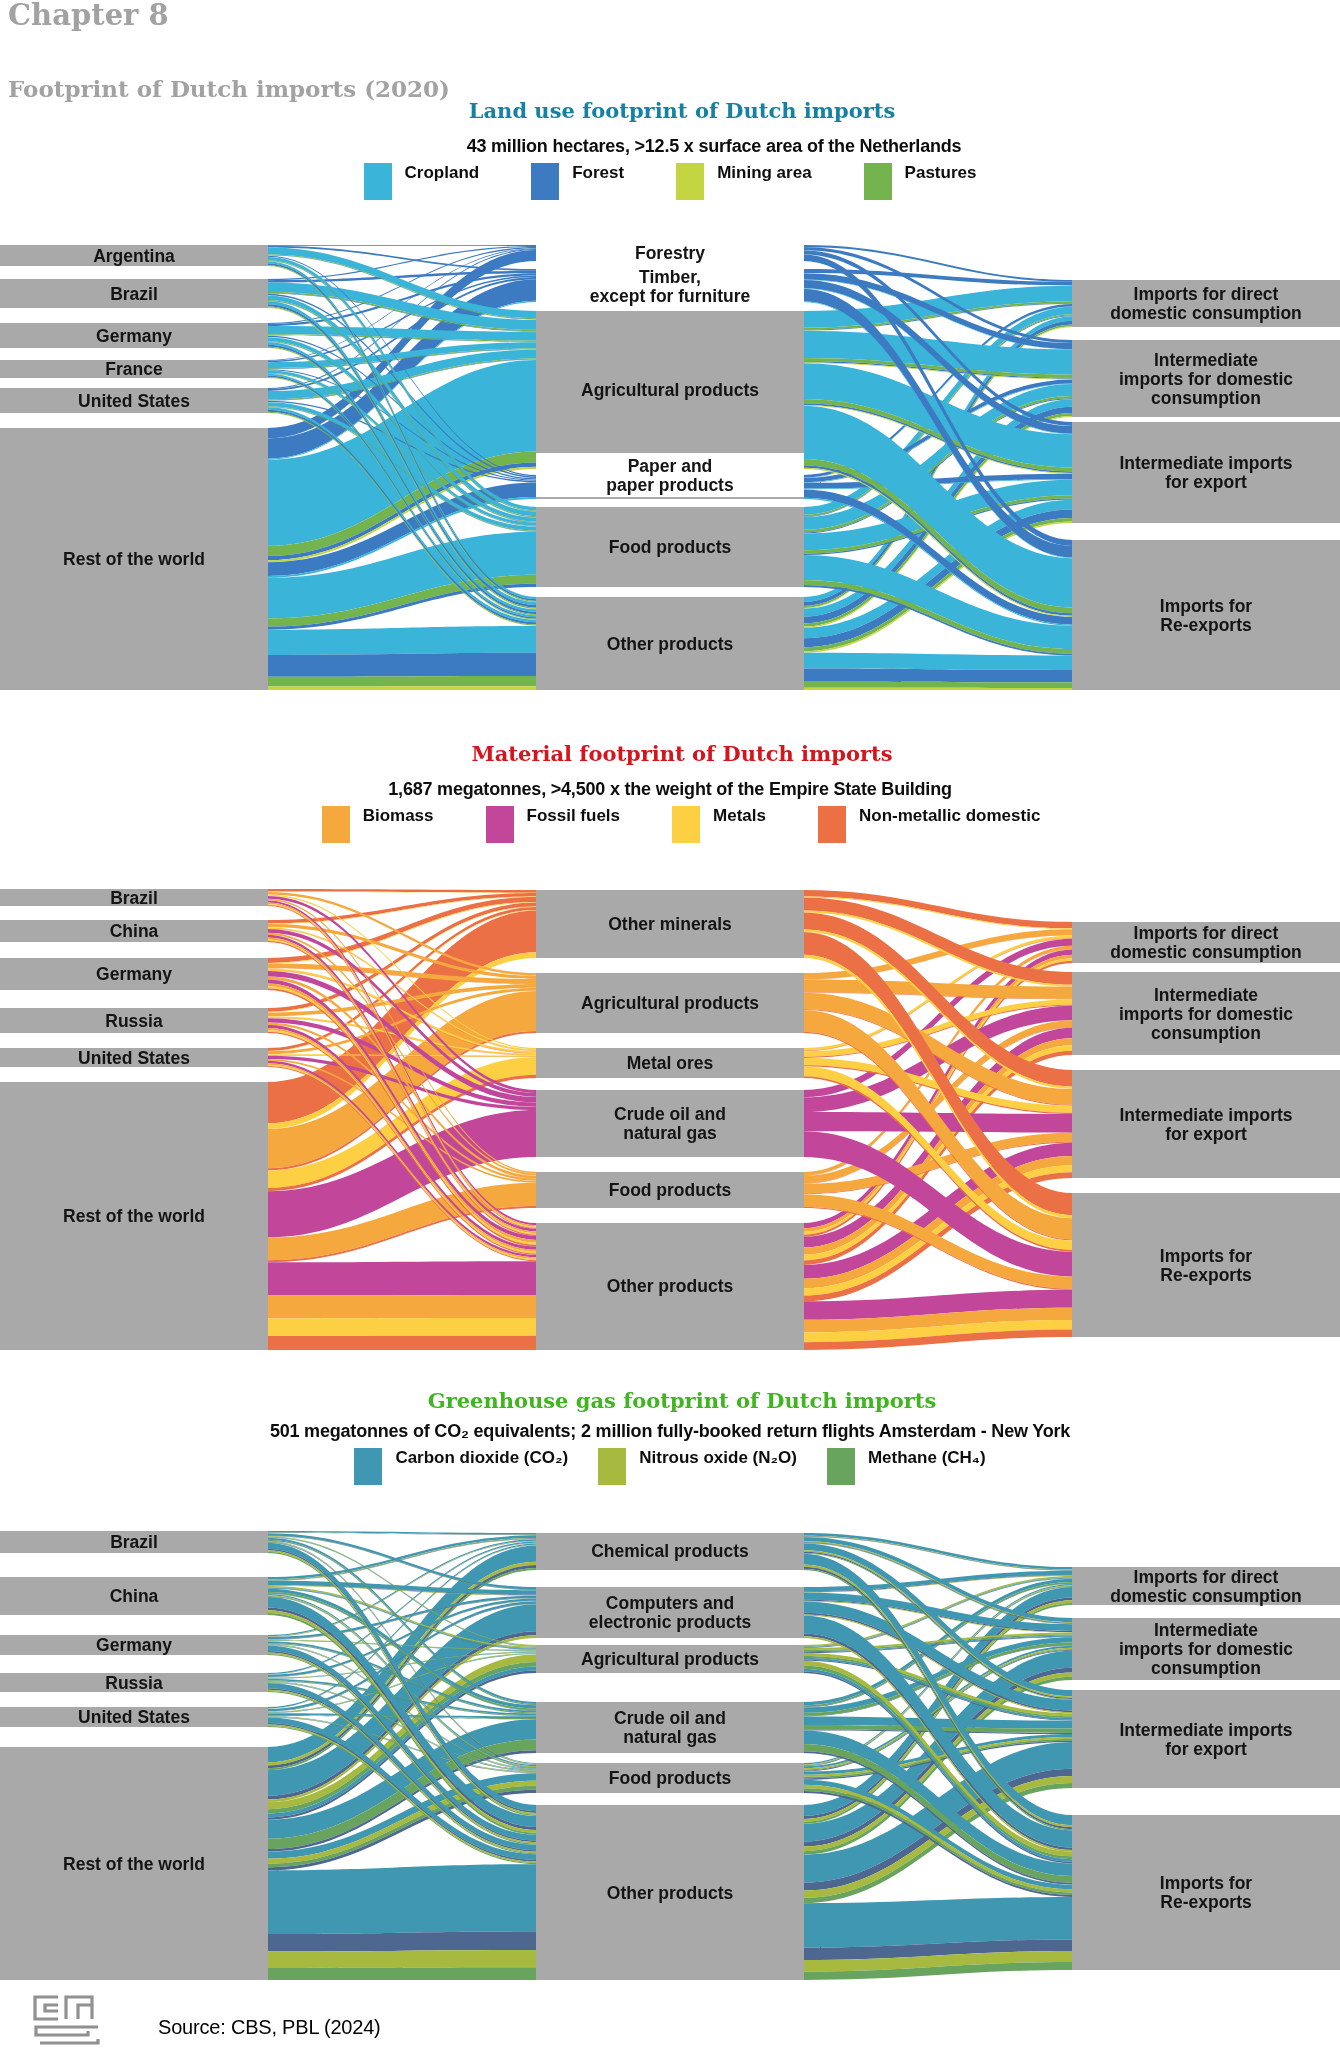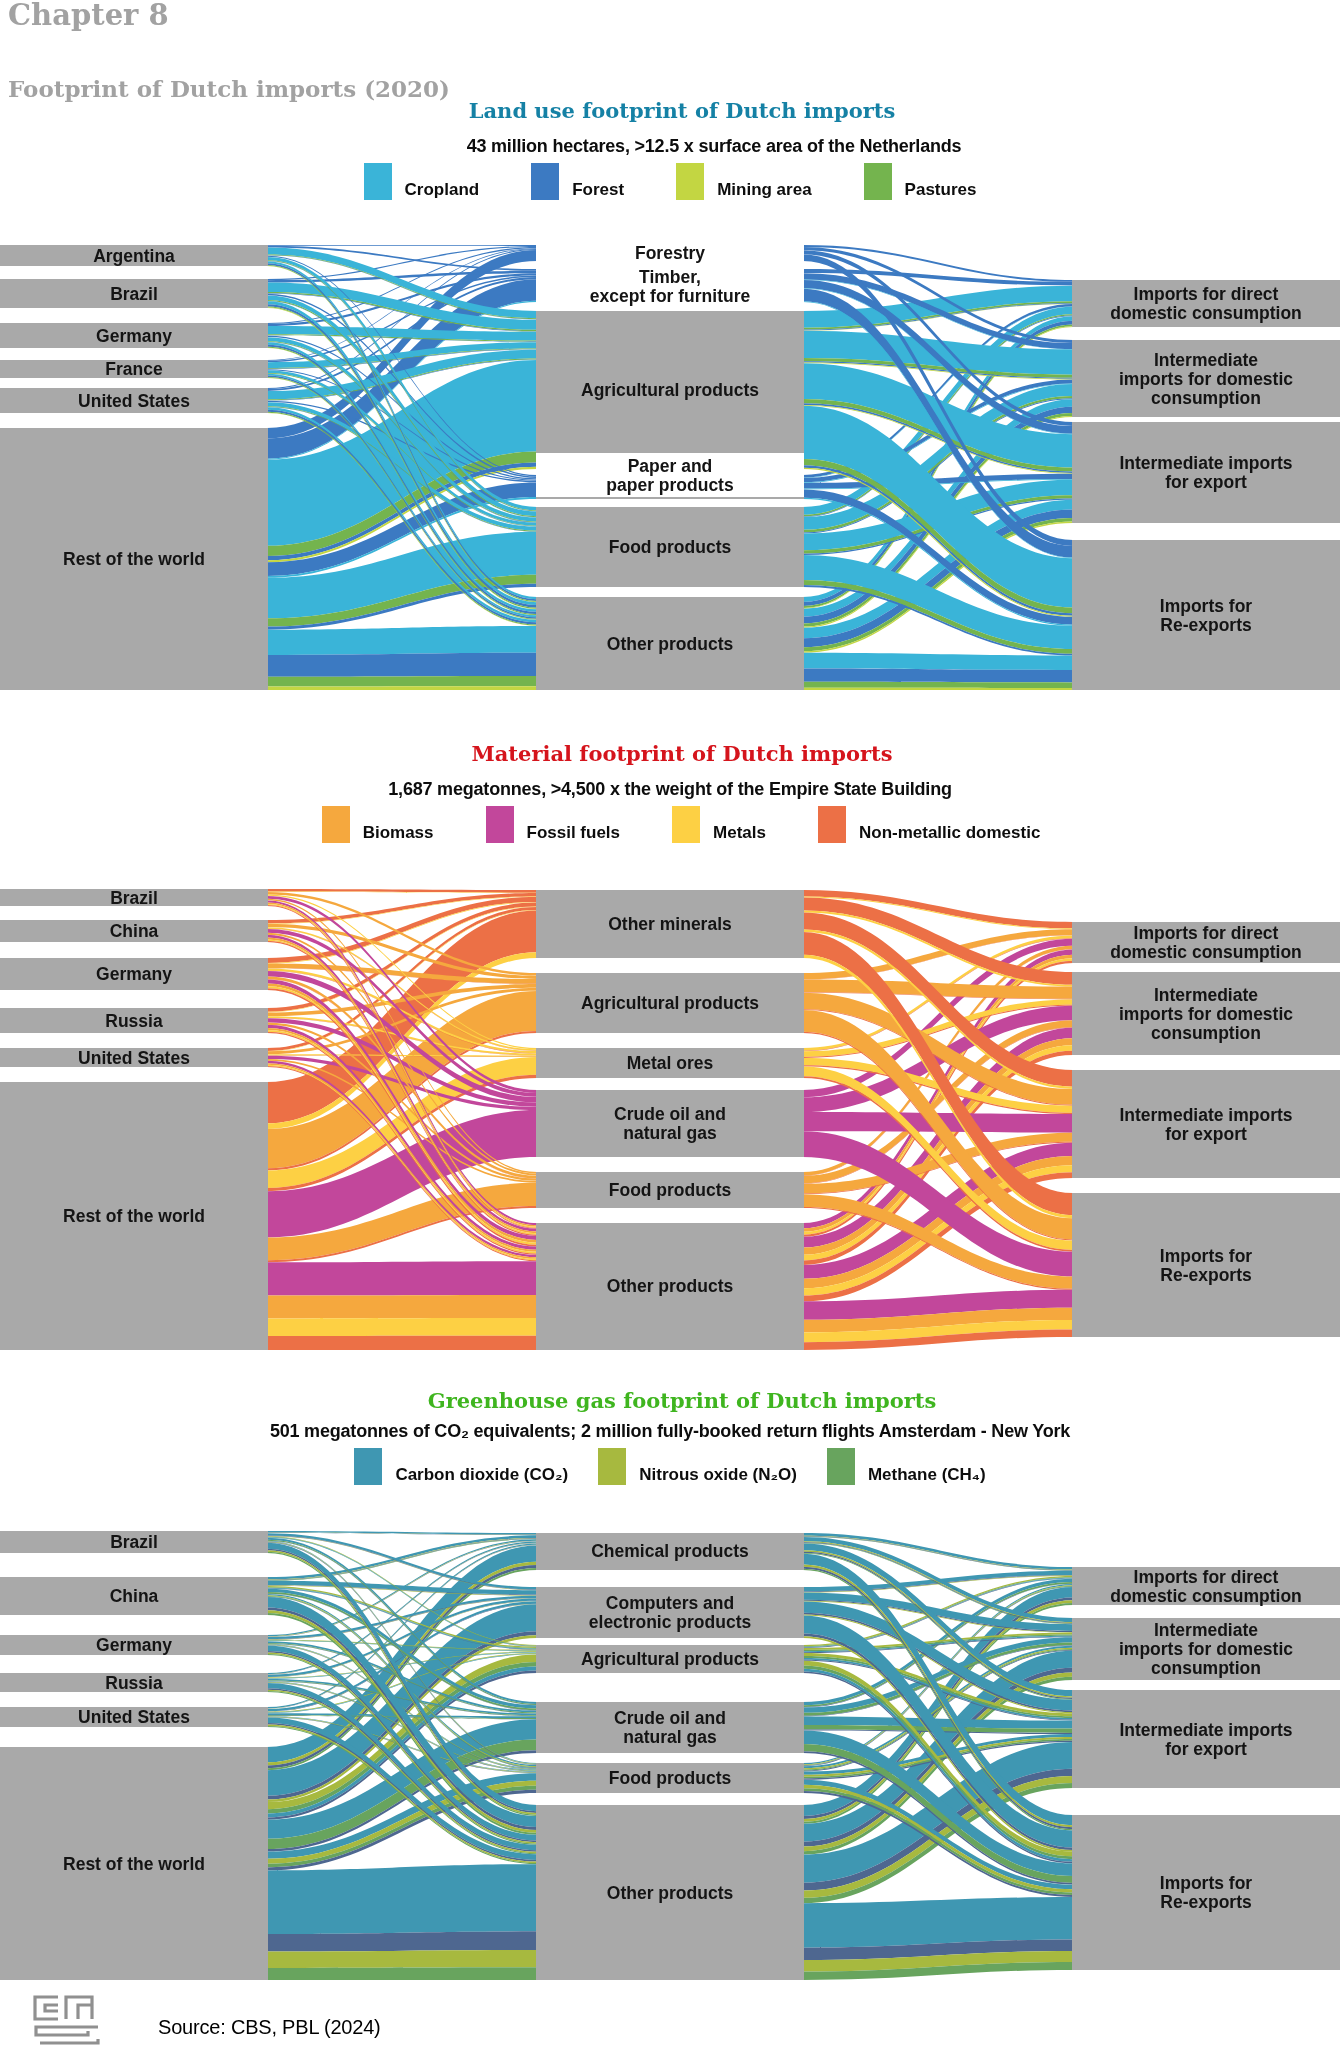--- a/index.html
+++ b/index.html
@@ -9,21 +9,21 @@
              font-weight:bold;font-size:29px;color:#a2a2a2;line-height:1.1;}
   .pageSub{position:absolute;left:8px;top:35px;font-family:"DejaVu Serif",serif;
            font-weight:bold;font-size:23px;color:#a2a2a2;margin-top:40px;}
   .ctitle{position:absolute;left:0;width:100%;text-align:center;margin:12px;
           font-family:"DejaVu Serif",serif;font-weight:bold;font-size:21px;}
   .csub{position:absolute;left:0;width:100%;text-align:center;margin:0;
         font-weight:bold;font-size:18px;color:#0d0d0d;letter-spacing:-0.2px;}
   .legend{position:absolute;left:0;width:100%;display:flex;justify-content:center;
           align-items:center;gap:52px;}
   .legend.tight{gap:30px;}
-  .legend .item{display:flex;align-items:flex-end;gap:13px;font-weight:bold;
+  .legend .item{display:flex;align-items:flex-start;gap:13px;font-weight:bold;
                 font-size:17px;color:#0d0d0d;white-space:nowrap;}
   .legend .sw{width:28px;height:37px;display:inline-block;}
   svg.sankey{position:absolute;left:0;width:1340px;display:block;}
   .nlab{font-family:"Liberation Sans","DejaVu Sans",sans-serif;font-weight:bold;
         font-size:17.5px;fill:#141414;}
   .footerText{position:absolute;left:158px;top:2016px;font-size:20px;color:#000;
               letter-spacing:-0.2px;}
   .logo{position:absolute;left:28px;top:1994px;}
 </style>
 </head>

